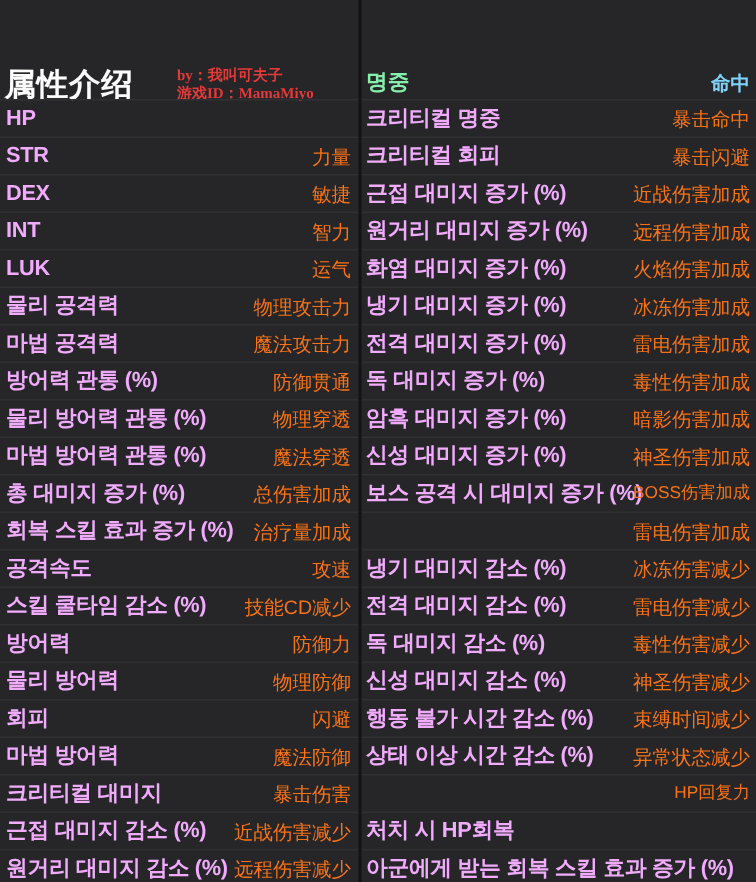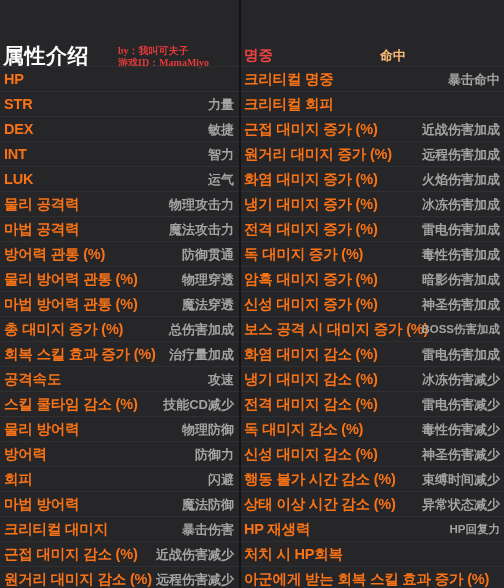--- a/index.html
+++ b/index.html
@@ -89,63 +89,63 @@
   .row:last-child { border-bottom: none; }
 
   .kr {
     position: absolute;
     left: 4px;
     top: 0;
     height: 25px;
     line-height: 25px;
     font-size: 14.5px;
     font-weight: 600;
-    color: #f97316;
+    color: #f0abfc;
     white-space: nowrap;
     letter-spacing: -0.2px;
   }
   .cn {
     position: absolute;
     top: 0;
     height: 25px;
     line-height: 25px;
     font-size: 13px;
-    font-weight: 700;
-    color: #a3a3a3;
+    font-weight: 400;
+    color: #f97316;
     white-space: nowrap;
     letter-spacing: 0px;
   }
   .half-left .cn  { right: 6px; }
   .half-right .cn { right: 4px; }
 
   .cn.small { font-size: 11.5px; text-align: center; }
 
   
   .hdr-right-kr {
     position: absolute;
     left: 4px;
     top: 0;
     height: 23px;
     line-height: 23px;
     font-size: 14.5px;
     font-weight: 600;
-    color: #ef4444;
+    color: #86efac;
     white-space: nowrap;
   }
   .hdr-right-cn {
     position: absolute;
     right: 4px;
     top: 0;
     height: 23px;
     line-height: 23px;
     width: 120px;
-    text-align: left;
+    text-align: right;
     font-size: 13px;
     font-weight: 700;
-    color: #fdba74;
+    color: #7dd3fc;
     white-space: nowrap;
   }
   .hdr-sep {
     position: absolute;
     left: 0; right: 0;
     top: 22px;
     height: 1px;
     background: #303033;
   }
   
@@ -220,26 +220,26 @@
         </div>
         <div class="row">
           <div class="kr">공격속도</div>
           <div class="cn">攻速</div>
         </div>
         <div class="row">
           <div class="kr">스킬 쿨타임 감소 (%)</div>
           <div class="cn">技能CD减少</div>
         </div>
         <div class="row">
+          <div class="kr">방어력</div>
+          <div class="cn">防御力</div>
+        </div>
+        <div class="row">
           <div class="kr">물리 방어력</div>
           <div class="cn">物理防御</div>
-        </div>
-        <div class="row">
-          <div class="kr">방어력</div>
-          <div class="cn">防御力</div>
         </div>
         <div class="row">
           <div class="kr">회피</div>
           <div class="cn">闪避</div>
         </div>
         <div class="row">
           <div class="kr">마법 방어력</div>
           <div class="cn">魔法防御</div>
         </div>
         <div class="row">
@@ -269,20 +269,21 @@
       <div class="hdr-sep"></div>
     </div>
 
     <div id="right-rows">
         <div class="row">
           <div class="kr">크리티컬 명중</div>
           <div class="cn">暴击命中</div>
         </div>
         <div class="row">
           <div class="kr">크리티컬 회피</div>
+          <div class="cn">暴击闪避</div>
         </div>
         <div class="row">
           <div class="kr">근접 대미지 증가 (%)</div>
           <div class="cn">近战伤害加成</div>
         </div>
         <div class="row">
           <div class="kr">원거리 대미지 증가 (%)</div>
           <div class="cn">远程伤害加成</div>
         </div>
         <div class="row">
@@ -307,21 +308,20 @@
         </div>
         <div class="row">
           <div class="kr">신성 대미지 증가 (%)</div>
           <div class="cn">神圣伤害加成</div>
         </div>
         <div class="row">
           <div class="kr">보스 공격 시 대미지 증가 (%)</div>
           <div class="cn small">BOSS伤害加成</div>
         </div>
         <div class="row">
-          <div class="kr">화염 대미지 감소 (%)</div>
           <div class="cn">雷电伤害加成</div>
         </div>
         <div class="row">
           <div class="kr">냉기 대미지 감소 (%)</div>
           <div class="cn">冰冻伤害减少</div>
         </div>
         <div class="row">
           <div class="kr">전격 대미지 감소 (%)</div>
           <div class="cn">雷电伤害减少</div>
         </div>
@@ -335,21 +335,20 @@
         </div>
         <div class="row">
           <div class="kr">행동 불가 시간 감소 (%)</div>
           <div class="cn">束缚时间减少</div>
         </div>
         <div class="row">
           <div class="kr">상태 이상 시간 감소 (%)</div>
           <div class="cn">异常状态减少</div>
         </div>
         <div class="row">
-          <div class="kr">HP 재생력</div>
           <div class="cn small">HP回复力</div>
         </div>
         <div class="row">
           <div class="kr">처치 시 HP회복</div>
           <div class="cn"></div>
         </div>
         <div class="row">
           <div class="kr wide">아군에게 받는 회복 스킬 효과 증가 (%)</div>
           <div class="cn"></div>
         </div>

